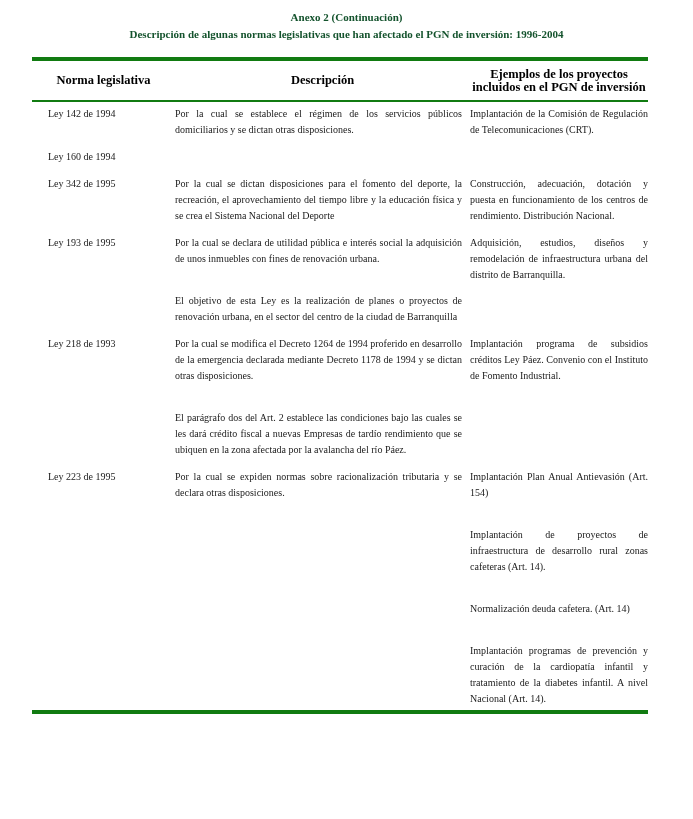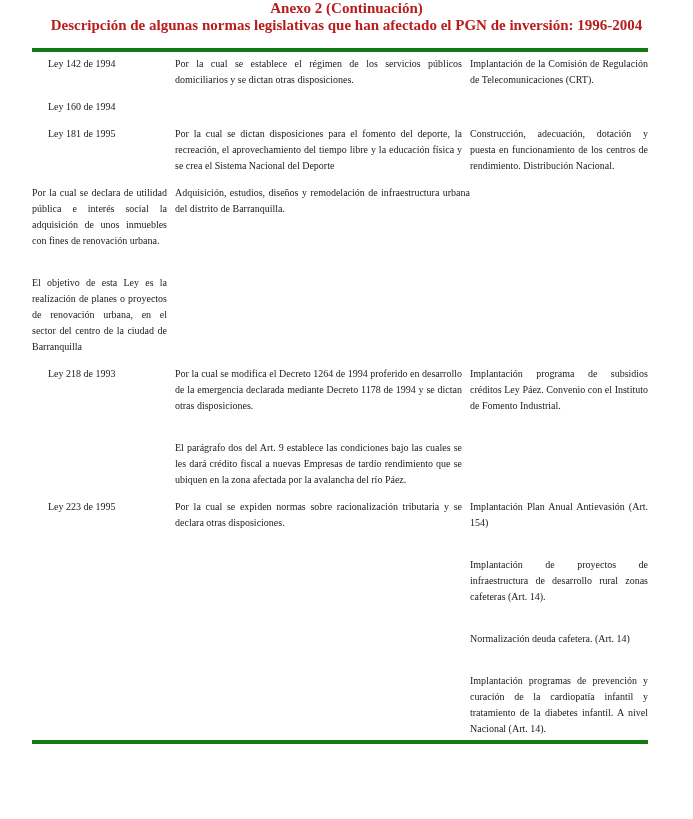--- a/index.html
+++ b/index.html
@@ -14,25 +14,26 @@
     color: var(--text);
     overflow: hidden;
   }
   .page {
     position: relative;
     width: 693px;
     height: 819px;
     background: #ffffff;
   }
   .doc-title {
+    padding-top: 9px;
     text-align: center;
     font-weight: bold;
-    font-size: 15px;
+    font-size: 11px;
     line-height: 17px;
-    color: #b91c1c;
+    color: #14532d;
   }
   .anexo-table {
     margin-left: 32px;
     margin-top: 14px;
     width: 616px;
     border-top: 4px solid var(--green);
     border-bottom: 4px solid var(--green);
   }
   .thead {
     display: grid;
@@ -64,56 +65,62 @@
 </head>
 <body>
 
 <div class="page">
   <div class="doc-title">
     <div>Anexo 2 (Continuación)</div>
     <div>Descripción de algunas normas legislativas que han afectado el PGN de inversión: 1996-2004</div>
   </div>
 
   <div class="anexo-table">
+    <div class="thead">
+      <div class="hc hc1">Norma legislativa</div>
+      <div class="hc hc2">Descripción</div>
+      <div class="hc hc3">Ejemplos de los proyectos incluidos en el PGN de inversión</div>
+    </div>
     <div class="tbody" id="tbody">
         <div class="trow">
           <div class="cell c1">Ley 142 de 1994</div>
           <div class="cell c2">
             <p>Por la cual se establece el régimen de los servicios públicos domiciliarios y se dictan otras disposiciones.</p>
           </div>
           <div class="cell c3">
             <p>Implantación de la Comisión de Regulación de Telecomunicaciones (CRT).</p>
           </div>
         </div>
         <div class="trow">
           <div class="cell c1">Ley 160 de 1994</div>
         </div>
         <div class="trow">
-          <div class="cell c1">Ley 181 de 1995</div>
+          <div class="cell c1">Ley 342 de 1995</div>
           <div class="cell c2">
             <p>Por la cual se dictan disposiciones para el fomento del deporte, la recreación, el aprovechamiento del tiempo libre y la educación física y se crea el Sistema Nacional del Deporte</p>
           </div>
           <div class="cell c3">
             <p>Construcción, adecuación, dotación y puesta en funcionamiento de los centros de rendimiento. Distribución Nacional.</p>
           </div>
         </div>
         <div class="trow">
+          <div class="cell c1">Ley 193 de 1995</div>
           <div class="cell c2">
             <p>Por la cual se declara de utilidad pública e interés social la adquisición de unos inmuebles con fines de renovación urbana.</p>
             <p>El objetivo de esta Ley es la realización de planes o proyectos de renovación urbana, en el sector del centro de la ciudad de Barranquilla</p>
           </div>
           <div class="cell c3">
             <p>Adquisición, estudios, diseños y remodelación de infraestructura urbana del distrito de Barranquilla.</p>
           </div>
         </div>
         <div class="trow">
           <div class="cell c1">Ley 218 de 1993</div>
           <div class="cell c2">
             <p>Por la cual se modifica el Decreto 1264 de 1994 proferido en desarrollo de la emergencia declarada mediante Decreto 1178 de 1994 y se dictan otras disposiciones.</p>
-            <p>El parágrafo dos del Art. 9 establece las condiciones bajo las cuales se les dará crédito fiscal a nuevas Empresas de tardío rendimiento que se ubiquen en la zona afectada por la avalancha del río Páez.</p>
+            <p>El parágrafo dos del Art. 2 establece las condiciones bajo las cuales se les dará crédito fiscal a nuevas Empresas de tardío rendimiento que se ubiquen en la zona afectada por la avalancha del río Páez.</p>
           </div>
           <div class="cell c3">
             <p>Implantación programa de subsidios créditos Ley Páez. Convenio con el Instituto de Fomento Industrial.</p>
           </div>
         </div>
         <div class="trow">
           <div class="cell c1">Ley 223 de 1995</div>
           <div class="cell c2">
             <p>Por la cual se expiden normas sobre racionalización tributaria y se declara otras disposiciones.</p>
           </div>

